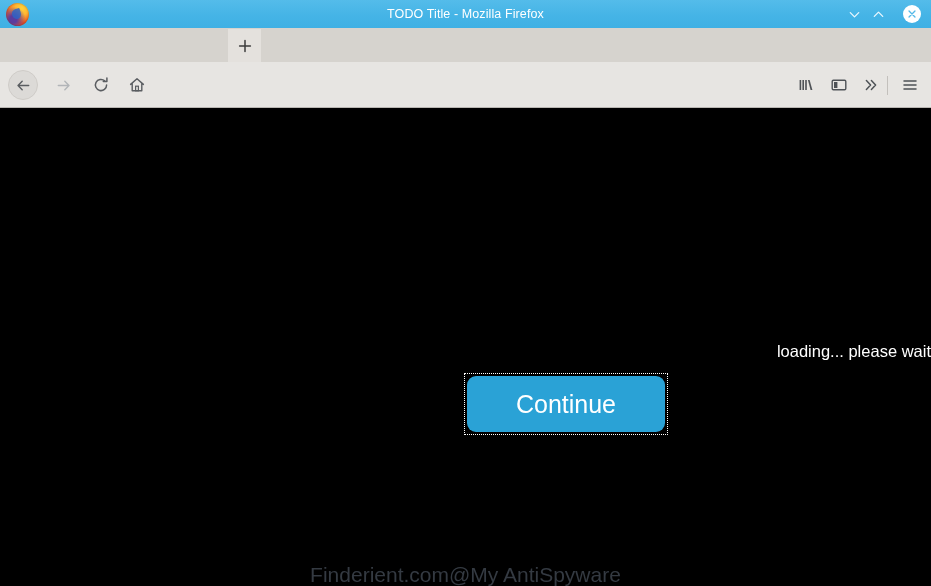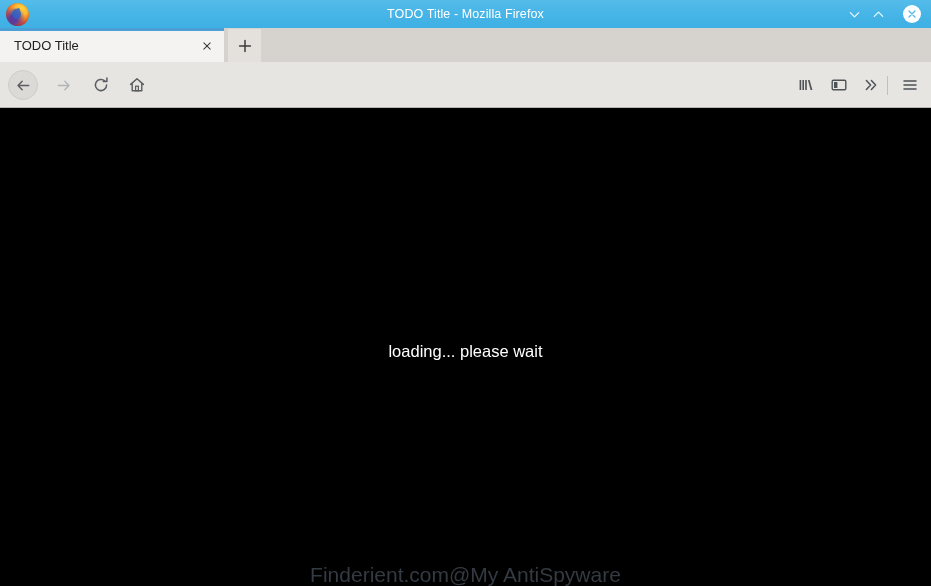--- a/index.html
+++ b/index.html
@@ -240,21 +240,21 @@
     position: absolute;
     left: 0; top: 108px;
     width: 931px; height: 478px;
     background: #000000;
     overflow: hidden;
   }
   #loading-text {
     position: absolute;
     left: 0; top: 234px;
     width: 931px;
-    text-align: center;
+    text-align: right;
     font-size: 16.5px;
     color: #ffffff;
     user-select: none;
   }
   #continue-wrap {
     position: absolute;
     left: 464px; top: 265px;
     width: 204px; height: 62px;
     border: 1px dotted #ffffff;
     box-sizing: border-box;
@@ -306,28 +306,20 @@
     <div class="wctrl" id="wc-close">
       <span class="xcirc">
         <svg width="14" height="14" viewBox="0 0 16 16">
           <path d="M4.6 4.6 L11.4 11.4 M11.4 4.6 L4.6 11.4" fill="none" stroke="#54b9e8" stroke-width="1.5" stroke-linecap="round"></path>
         </svg>
       </span>
     </div>
   </div>
 
   <div id="tabstrip">
-    <div id="tab-active">
-      <div class="tab-label">TODO Title</div>
-      <div id="tab-close">
-        <svg width="12" height="12" viewBox="0 0 16 16">
-          <path d="M3.8 3.8 L12.2 12.2 M12.2 3.8 L3.8 12.2" fill="none" stroke="#3b3b3b" stroke-width="1.4" stroke-linecap="round"></path>
-        </svg>
-      </div>
-    </div>
     <div id="newtab">
       <svg width="16" height="16" viewBox="0 0 16 16">
         <path d="M8 2.6 V13.4 M2.6 8 H13.4" fill="none" stroke="#3b3b3b" stroke-width="1.5" stroke-linecap="round"></path>
       </svg>
     </div>
   </div>
 
   <div id="navbar">
 
     <div class="navbtn" id="nav-back">
@@ -417,17 +409,20 @@
     <div class="rtool" id="rt-menu">
       <svg width="18" height="18" viewBox="0 0 18 18">
         <path d="M3 5 H15 M3 9 H15 M3 13 H15" fill="none" stroke="#4e5256" stroke-width="1.5" stroke-linecap="round"></path>
       </svg>
     </div>
   </div>
 
   <div id="content">
     <div id="loading-text">loading... please wait</div>
 
+    <div id="continue-wrap">
+      <button id="continue-btn">Continue</button>
+    </div>
 
     <div id="watermark">Finderient.com@My AntiSpyware</div>
   </div>
 
 </div>
 
 </body></html>

